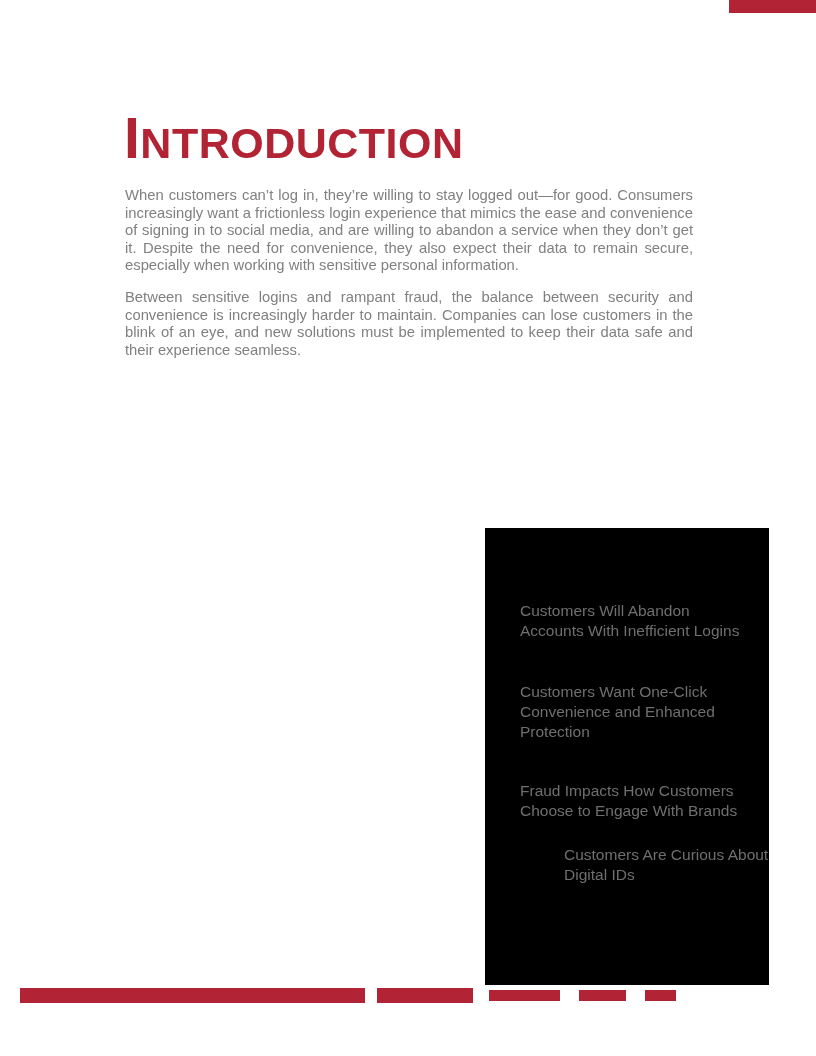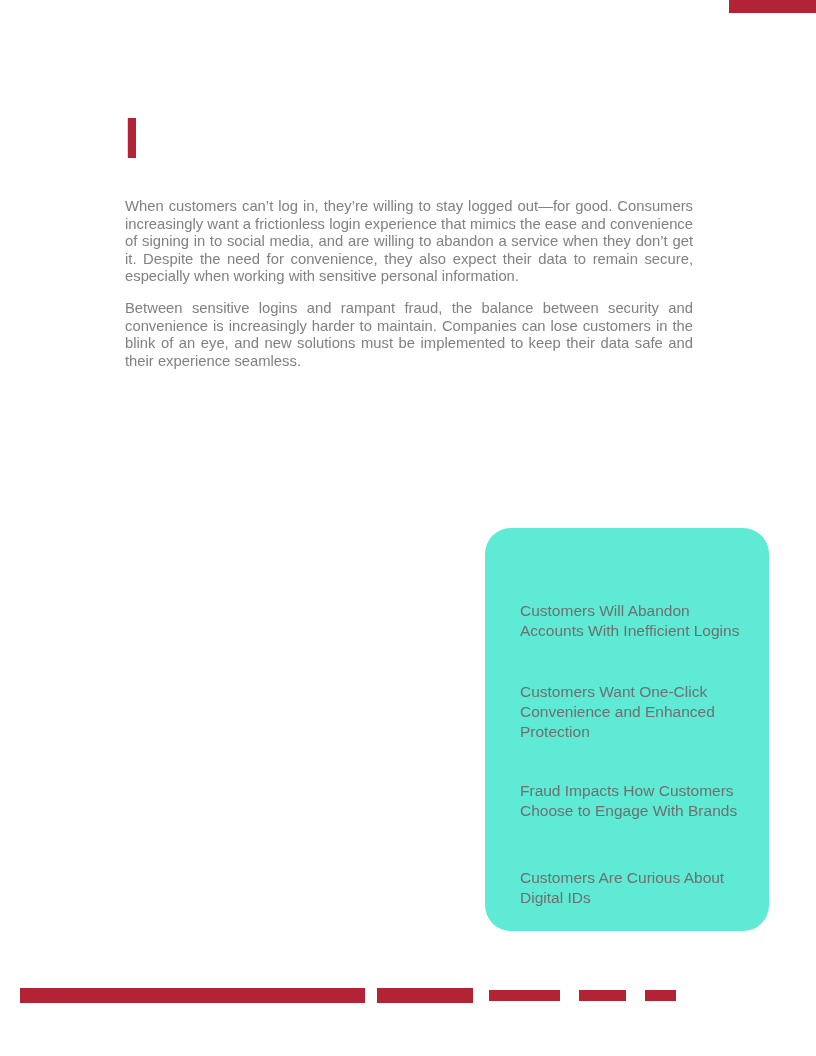--- a/index.html
+++ b/index.html
@@ -36,45 +36,43 @@
 
   
   .body-copy {
     position: absolute;
     left: 125px; top: 187px;
     width: 568px;
     color: #808080;
     font-size: 14.8px;
     line-height: 17.6px;
     text-align: justify;
-    margin-top: 11px;
   }
   .body-copy p { margin: 0 0 14px 0; }
 
   
   .gray-box {
     position: absolute;
     left: 485px; top: 528px;
-    width: 284px; height: 403px;
-    background: #5eead4;
-    border-radius: 26px;
+    width: 284px; height: 457px;
+    background: #000000;
   }
   .gray-box .toc-item {
     position: absolute;
     left: 35px;
     width: 225px;
     color: #6f6f6f;
     font-size: 15.5px;
     line-height: 20px;
     white-space: pre-line;
   }
   .toc-item.i1 { top: 73px; }
   .toc-item.i2 { top: 154px; }
   .toc-item.i3 { top: 253px; }
-  .toc-item.i4 { top: 340px; }
+  .toc-item.i4 { top: 317px; margin-left: 44px; }
 
   
   .bar {
     position: absolute;
     top: 988px;
     height: 15px;
     background: #b22435;
     box-sizing: border-box;
   }
   .bar.b1 { left: 20px;  width: 345px; }
@@ -85,20 +83,21 @@
 </style>
 </head>
 <body>
 
 <div class="page">
 
   <div class="top-accent"></div>
 
   <h1 class="title" style="margin:0;">
     <span class="initial">I</span>
+      <span class="rest">NTRODUCTION</span>
   </h1>
 
   <div class="body-copy">
     <p>When customers can’t log in, they’re willing to stay logged out—for good. Consumers increasingly want a frictionless login experience that mimics the ease and convenience of signing in to social media, and are willing to abandon a service when they don’t get it. Despite the need for convenience, they also expect their data to remain secure, especially when working with sensitive personal information.</p>
     <p>Between sensitive logins and rampant fraud, the balance between security and convenience is increasingly harder to maintain. Companies can lose customers in the blink of an eye, and new solutions must be implemented to keep their data safe and their experience seamless.</p>
   </div>
 
   <div class="gray-box">
     <div class="toc-item i1">Customers Will Abandon
 Accounts With Inefficient Logins</div>

